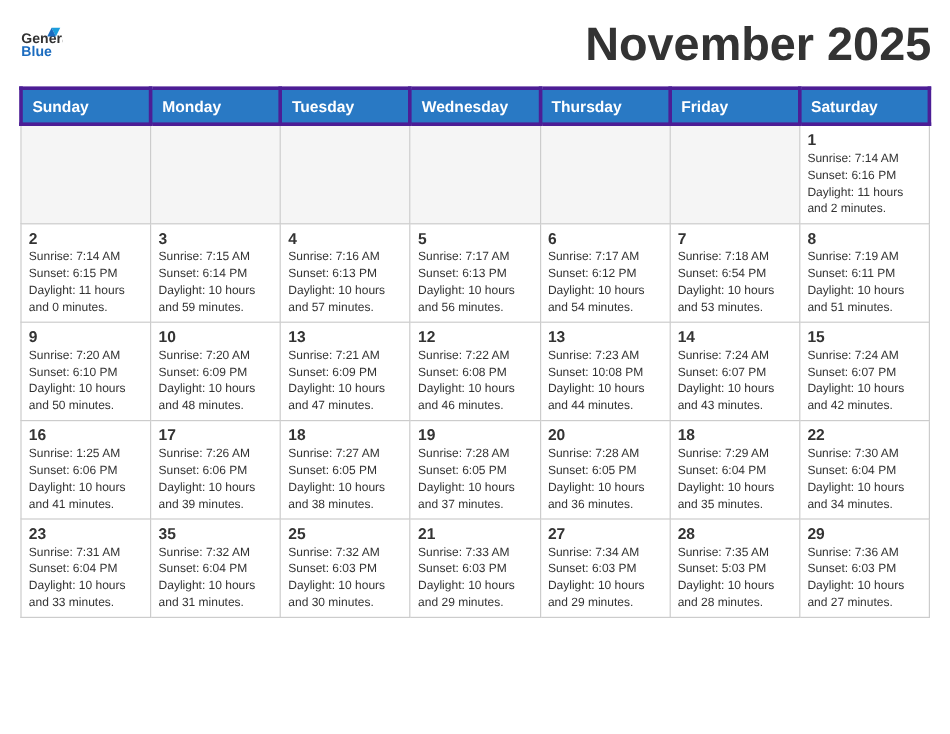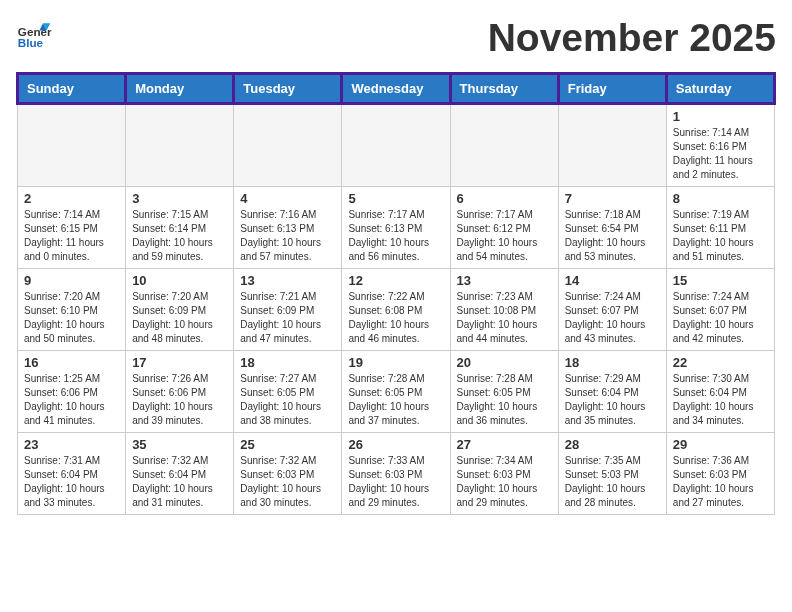--- a/index.html
+++ b/index.html
@@ -269,21 +269,21 @@
 Sunset: 6:04 PM
 Daylight: 10 hours and 31 minutes.</div>
         </td>
         <td>
           <span class="day-number">25</span>
           <div class="day-info">Sunrise: 7:32 AM
 Sunset: 6:03 PM
 Daylight: 10 hours and 30 minutes.</div>
         </td>
         <td>
-          <span class="day-number">26</span>
+          <span class="day-number">21</span>
           <div class="day-info">Sunrise: 7:33 AM
 Sunset: 6:03 PM
 Daylight: 10 hours and 29 minutes.</div>
         </td>
         <td>
           <span class="day-number">27</span>
           <div class="day-info">Sunrise: 7:34 AM
 Sunset: 6:03 PM
 Daylight: 10 hours and 29 minutes.</div>
         </td>

